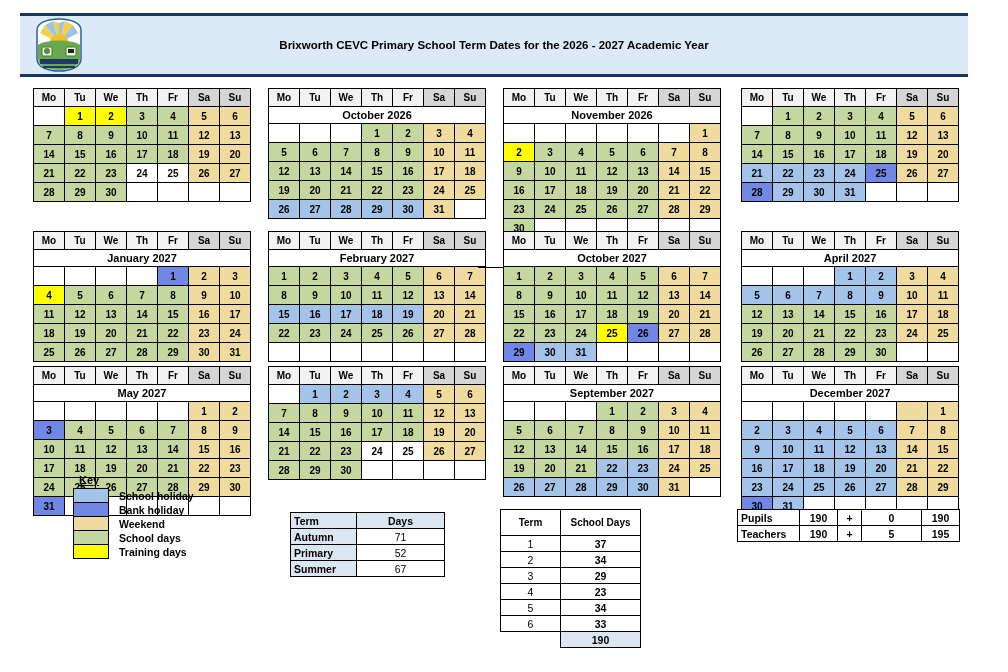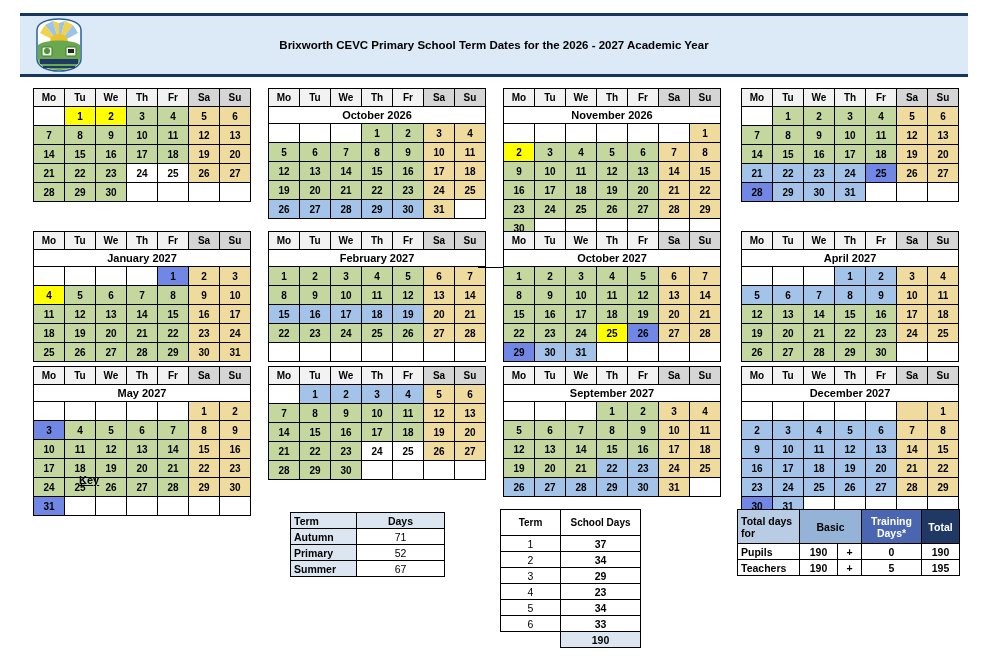--- a/index.html
+++ b/index.html
@@ -841,20 +841,42 @@
             <td style="background: rgb(255, 255, 255);"></td>
           </tr>
         </tbody>
       </table>
     </div>
 
   <div class="connector" style="left:478px;top:267px;width:26px;"></div>
 
   <div class="key">
     <div class="key-title">Key</div>
+    <div id="key-rows">
+        <div class="key-row">
+          <div class="key-swatch" style="background: rgb(163, 196, 232);"></div>
+          <div class="key-label">School holiday</div>
+        </div>
+        <div class="key-row">
+          <div class="key-swatch" style="background: rgb(113, 135, 230);"></div>
+          <div class="key-label">Bank holiday</div>
+        </div>
+        <div class="key-row">
+          <div class="key-swatch" style="background: rgb(240, 219, 158);"></div>
+          <div class="key-label">Weekend</div>
+        </div>
+        <div class="key-row">
+          <div class="key-swatch" style="background: rgb(196, 215, 159);"></div>
+          <div class="key-label">School days</div>
+        </div>
+        <div class="key-row">
+          <div class="key-swatch" style="background: rgb(255, 255, 0);"></div>
+          <div class="key-label">Training days</div>
+        </div>
+      </div>
   </div>
 
   <table class="tbl termdays" id="termdays" style="left:290px;top:512px;">
       <tbody>
         <tr>
           <th class="c-term">Term</th>
           <th class="c-days">Days</th>
         </tr>
         <tr>
           <td class="c-term">Autumn</td>
@@ -903,26 +925,20 @@
         </tr>
         <tr>
           <td class="blank"></td>
           <td class="grand c-sd">190</td>
         </tr>
       </tbody>
     </table>
 
   <table class="tbl totals" id="totals" style="left:737px;top:509px;">
       <tbody>
-        <tr style="height: 34px;">
-          <th class="h-for">Total days for</th>
-          <th class="h-basic" colspan="2">Basic</th>
-          <th class="h-train">Training Days*</th>
-          <th class="h-total">Total</th>
-        </tr>
         <tr>
           <td class="c-name">Pupils</td>
           <td class="c-n1">190</td>
           <td class="c-plus">+</td>
           <td class="c-n2">0</td>
           <td class="c-n3">190</td>
         </tr>
         <tr>
           <td class="c-name">Teachers</td>
           <td class="c-n1">190</td>

